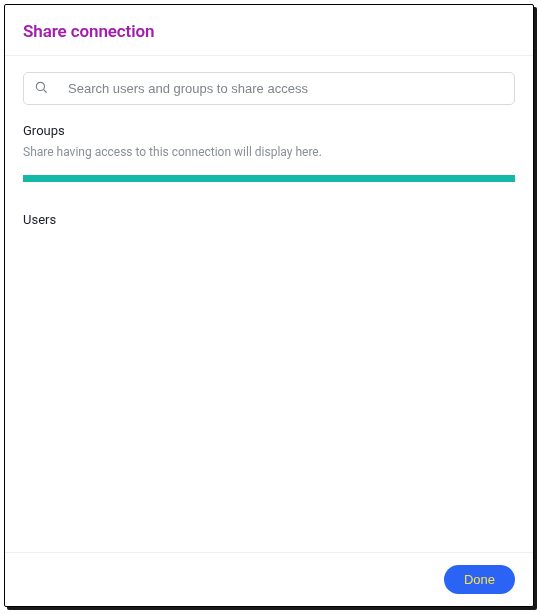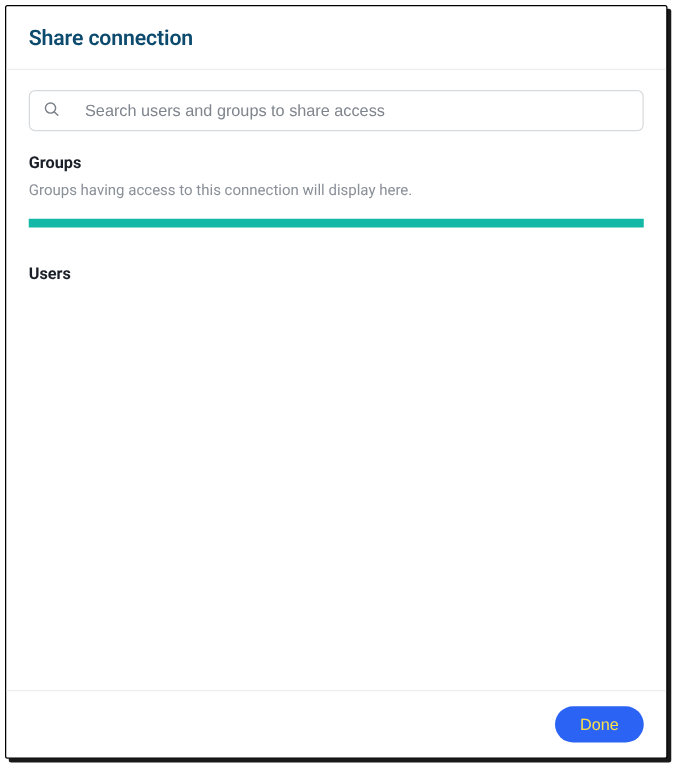--- a/index.html
+++ b/index.html
@@ -28,21 +28,21 @@
       flex-direction: column;
       overflow: hidden;
     }
     .header {
       padding: 16px 18px 14px 18px;
       border-bottom: 1px solid #eceef0;
     }
     .header h1 {
       font-size: 17px;
       font-weight: 600;
-      color: #0c4a6e;
+      color: #a21caf;
       letter-spacing: -0.1px;
     }
     .content {
       flex: 1;
       padding: 16px 18px 8px 18px;
       overflow: auto;
     }
     .search-wrap {
       display: flex;
       align-items: center;
@@ -71,21 +71,21 @@
     }
     .section {
       padding-bottom: 14px;
     }
     .section + .section {
       border-top: 7px solid #14b8a6;
       padding-top: 30px;
     }
     .section-title {
       font-size: 13px;
-      font-weight: 700;
+      font-weight: 400;
       color: #1a1f28;
       margin-bottom: 6px;
     }
     .section-desc {
       font-size: 12px;
       color: #8a9098;
       line-height: 1.4;
     }
     .footer {
       border-top: 1px solid #eceef0;
@@ -118,21 +118,21 @@
         <svg viewBox="0 0 24 24" fill="none" stroke-width="2" stroke-linecap="round" stroke-linejoin="round">
           <circle cx="11" cy="11" r="7"></circle>
           <line x1="21" y1="21" x2="16.65" y2="16.65"></line>
         </svg>
       </span>
       <input type="text" class="search-input" placeholder="Search users and groups to share access" style="">
     </div>
 
     <div class="section">
       <div class="section-title">Groups</div>
-      <div class="section-desc">Groups having access to this connection will display here.</div>
+      <div class="section-desc">Share having access to this connection will display here.</div>
     </div>
 
     <div class="section">
       <div class="section-title">Users</div>
     </div>
   </div>
 
   <div class="footer">
     <button class="btn-primary">Done</button>
   </div>

